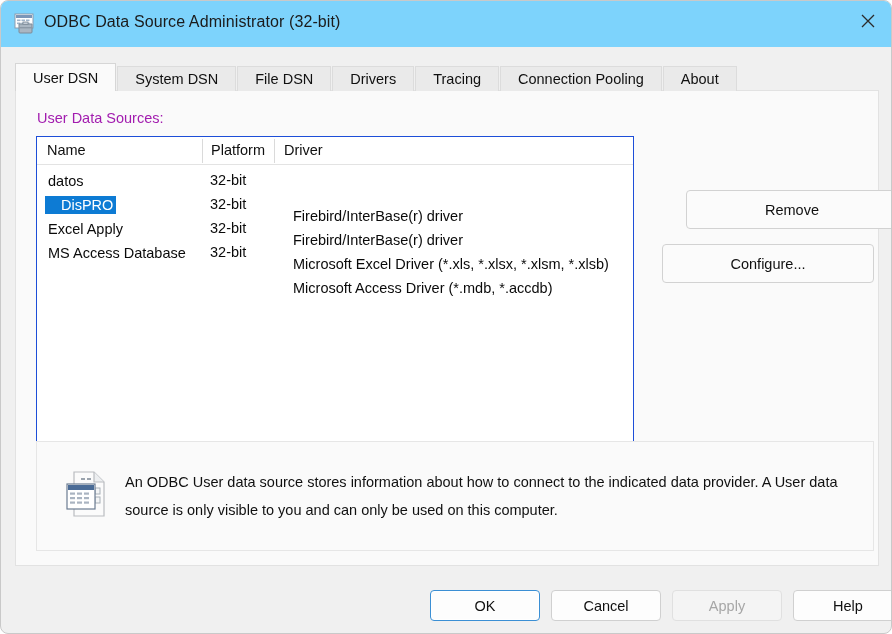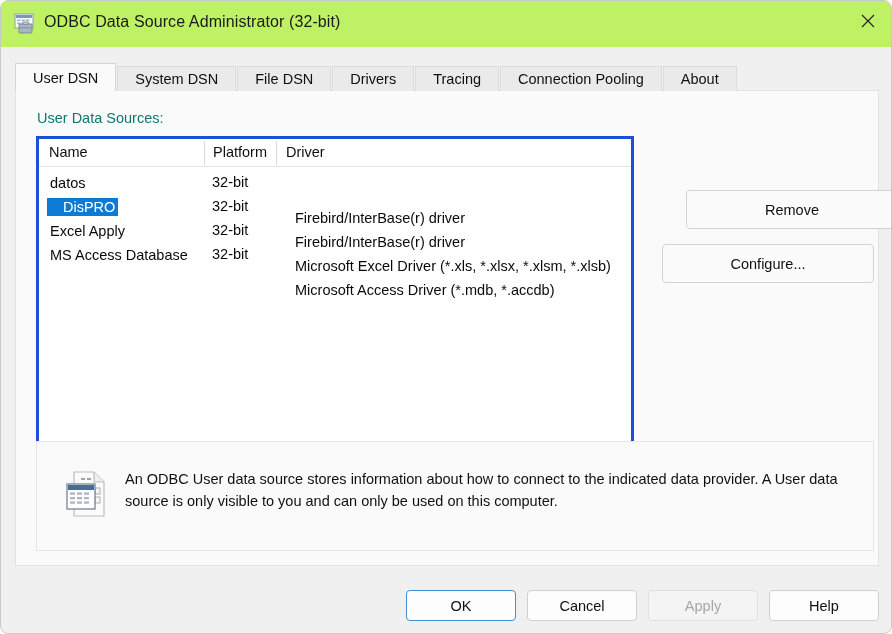--- a/index.html
+++ b/index.html
@@ -27,21 +27,21 @@
     box-sizing: border-box;
     overflow: hidden;
   }
 
   
   #titlebar {
     position: absolute;
     left: 0; top: 0;
     width: 100%;
     height: 46px;
-    background: #bef264;
+    background: #7dd3fc;
     box-sizing: border-box;
   }
   #title-icon {
     position: absolute;
     left: 13px; top: 12px;
     width: 24px; height: 22px;
   }
   #title-text {
     position: absolute;
     left: 43px; top: 12px;
@@ -103,29 +103,29 @@
     border: 1px solid #e2e2e2;
     box-sizing: border-box;
     z-index: 2;
   }
 
   
   #list-label {
     position: absolute;
     left: 21px; top: 19px;
     font-size: 14.5px;
-    color: #0f766e;
+    color: #a21caf;
   }
   #listview {
     position: absolute;
     left: 20px; top: 45px;
     width: 598px;
     height: 371px;
     background: #ffffff;
-    border: 3px solid #1d4ed8;
+    border: 1px solid #1d4ed8;
     box-sizing: border-box;
     overflow: hidden;
   }
   #list-header {
     position: relative;
     height: 28px;
     border-bottom: 1px solid #e3e3e3;
     box-sizing: border-box;
   }
   .col-head {
@@ -218,40 +218,41 @@
   #info-icon {
     position: absolute;
     left: 27px; top: 27px;
     width: 47px; height: 50px;
   }
   #info-text {
     position: absolute;
     left: 88px; top: 26px;
     width: 720px;
     font-size: 14.5px;
-    line-height: 22px;
+    line-height: 28px;
     color: #101010;
   }
 
   
   .bottom-button {
     position: absolute;
     top: 589px;
     width: 110px;
     height: 31px;
     background: #fdfdfd;
     border: 1px solid #d0d0d0;
     border-radius: 4px;
     box-sizing: border-box;
     display: flex;
     align-items: center;
     justify-content: center;
     font-size: 14.5px;
     color: #101010;
     cursor: default;
+    margin-left: 24px;
   }
   #btn-ok {
     left: 405px;
     border: 1px solid #3b8fd4;
     box-shadow: inset 0 0 0 1px #ffffff;
   }
   #btn-cancel { left: 526px; }
   #btn-apply {
     left: 647px;
     background: #f4f4f4;

